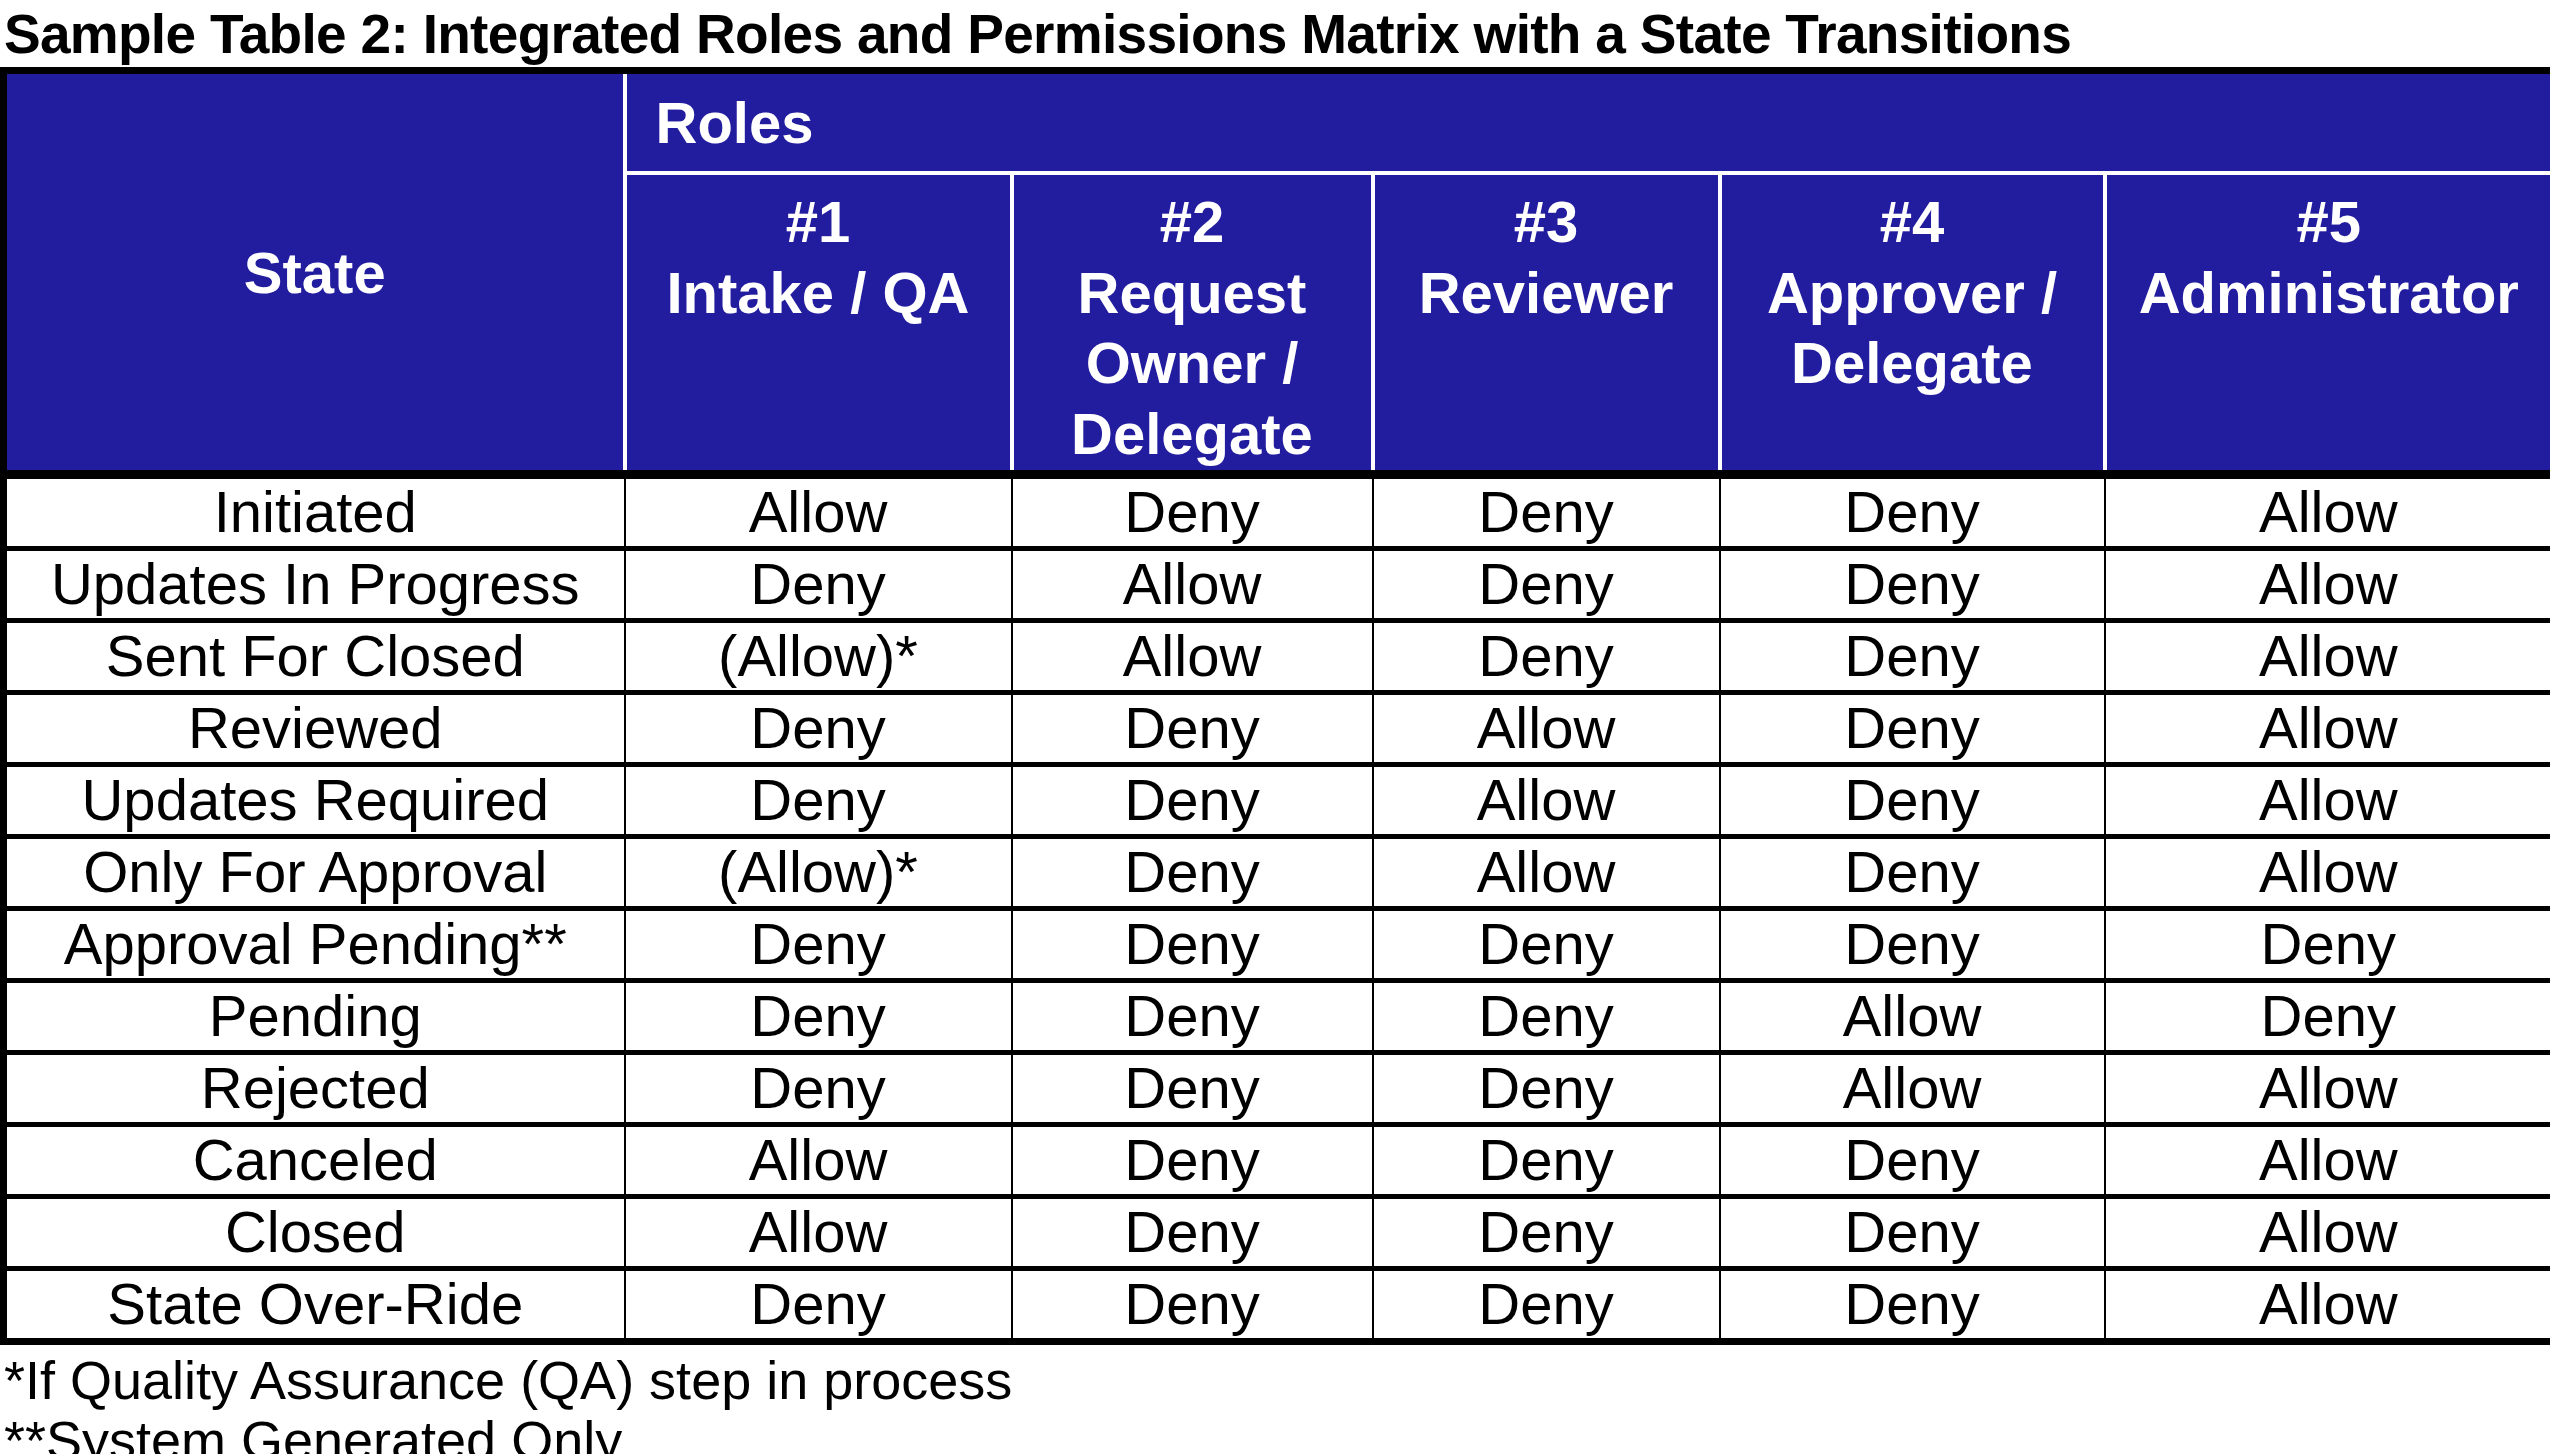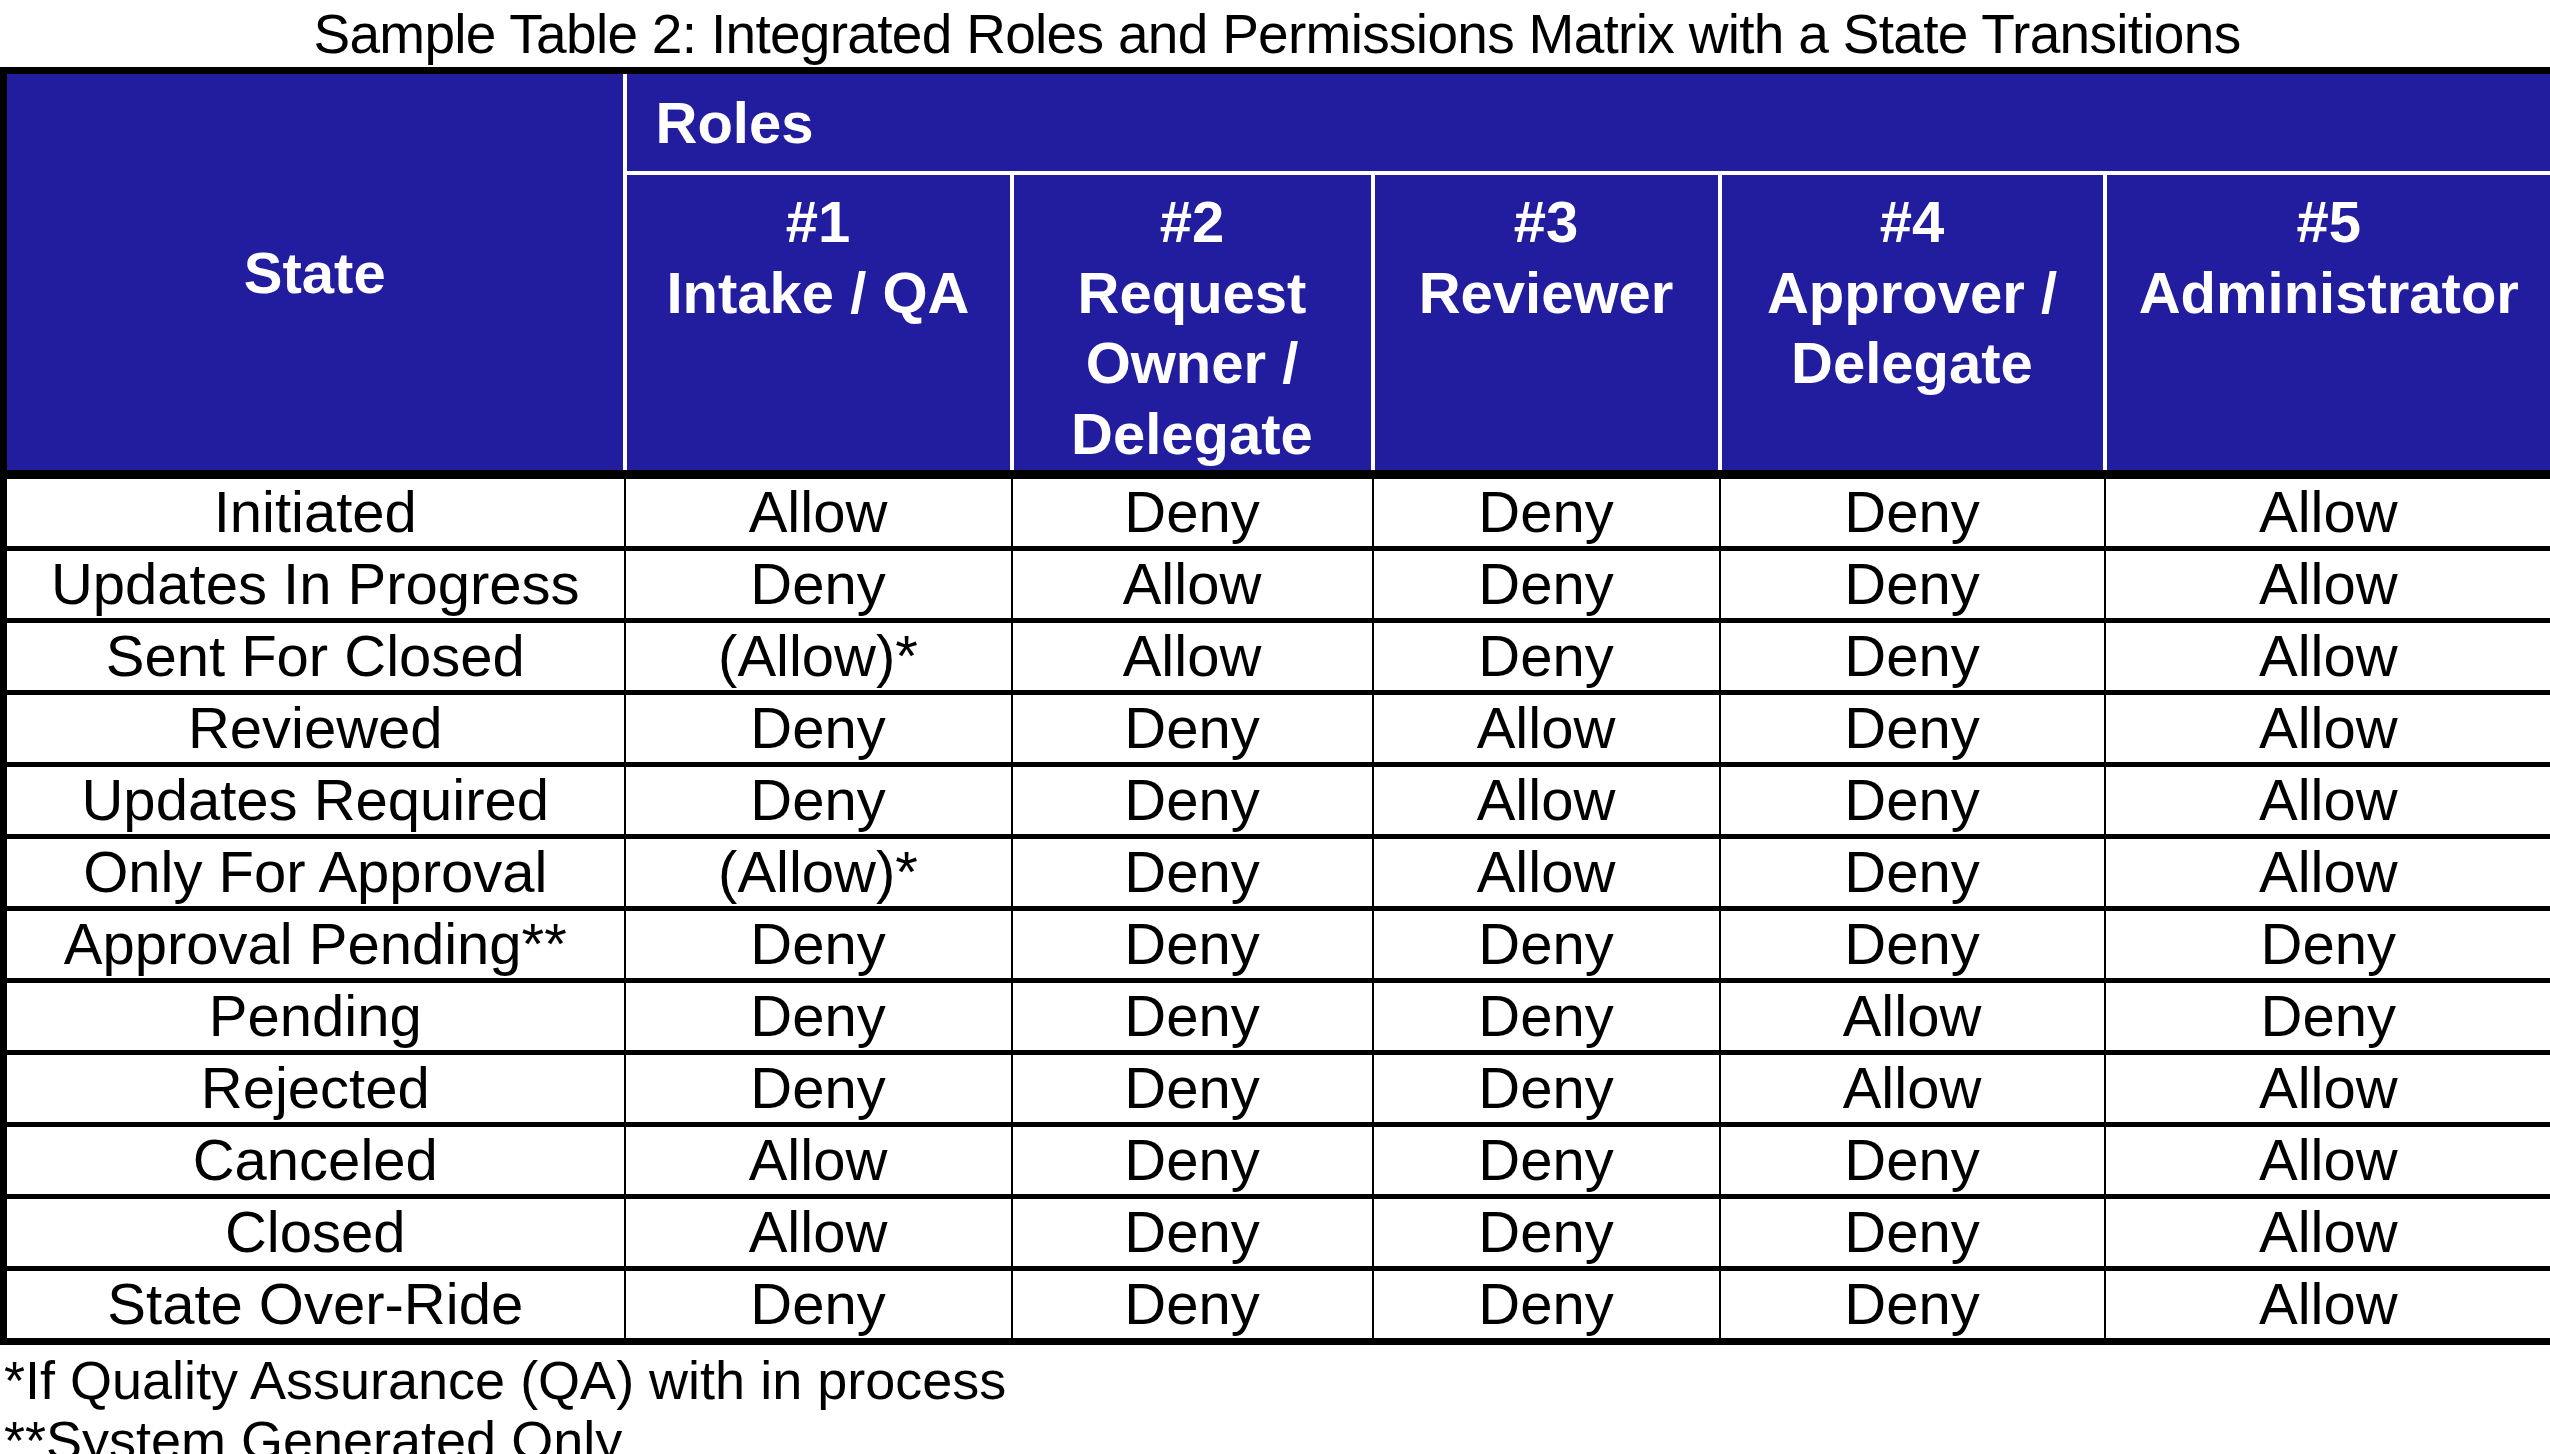--- a/index.html
+++ b/index.html
@@ -8,27 +8,26 @@
     background: #ffffff;
     font-family: "Liberation Sans", sans-serif;
   }
   body {
     width: 2550px;
     height: 1455px;
     overflow: hidden;
   }
   .page-title {
     font-size: 55px;
-    font-weight: normal;
+    font-weight: bold;
     color: #000000;
     line-height: 1.08;
     padding: 5.2px 0 2.6px 3.9px;
     letter-spacing: -0.7px;
     white-space: nowrap;
-    text-align: center;
   }
   table.perm-table {
     border-collapse: collapse;
     table-layout: fixed;
     width: 2550px;
     border: 7.8px solid #000000;
   }
   .perm-table th {
     background: #221C9E;
     color: #ffffff;
@@ -215,16 +214,16 @@
       <td>Deny</td>
       <td>Deny</td>
       <td>Deny</td>
       <td>Deny</td>
       <td>Allow</td>
     </tr>
   </tbody>
 </table>
 
 <div class="footnotes">
-  <div>*If Quality Assurance (QA) with in process</div>
+  <div>*If Quality Assurance (QA) step in process</div>
   <div>**System Generated Only</div>
 </div>
 
 
 </body></html>

